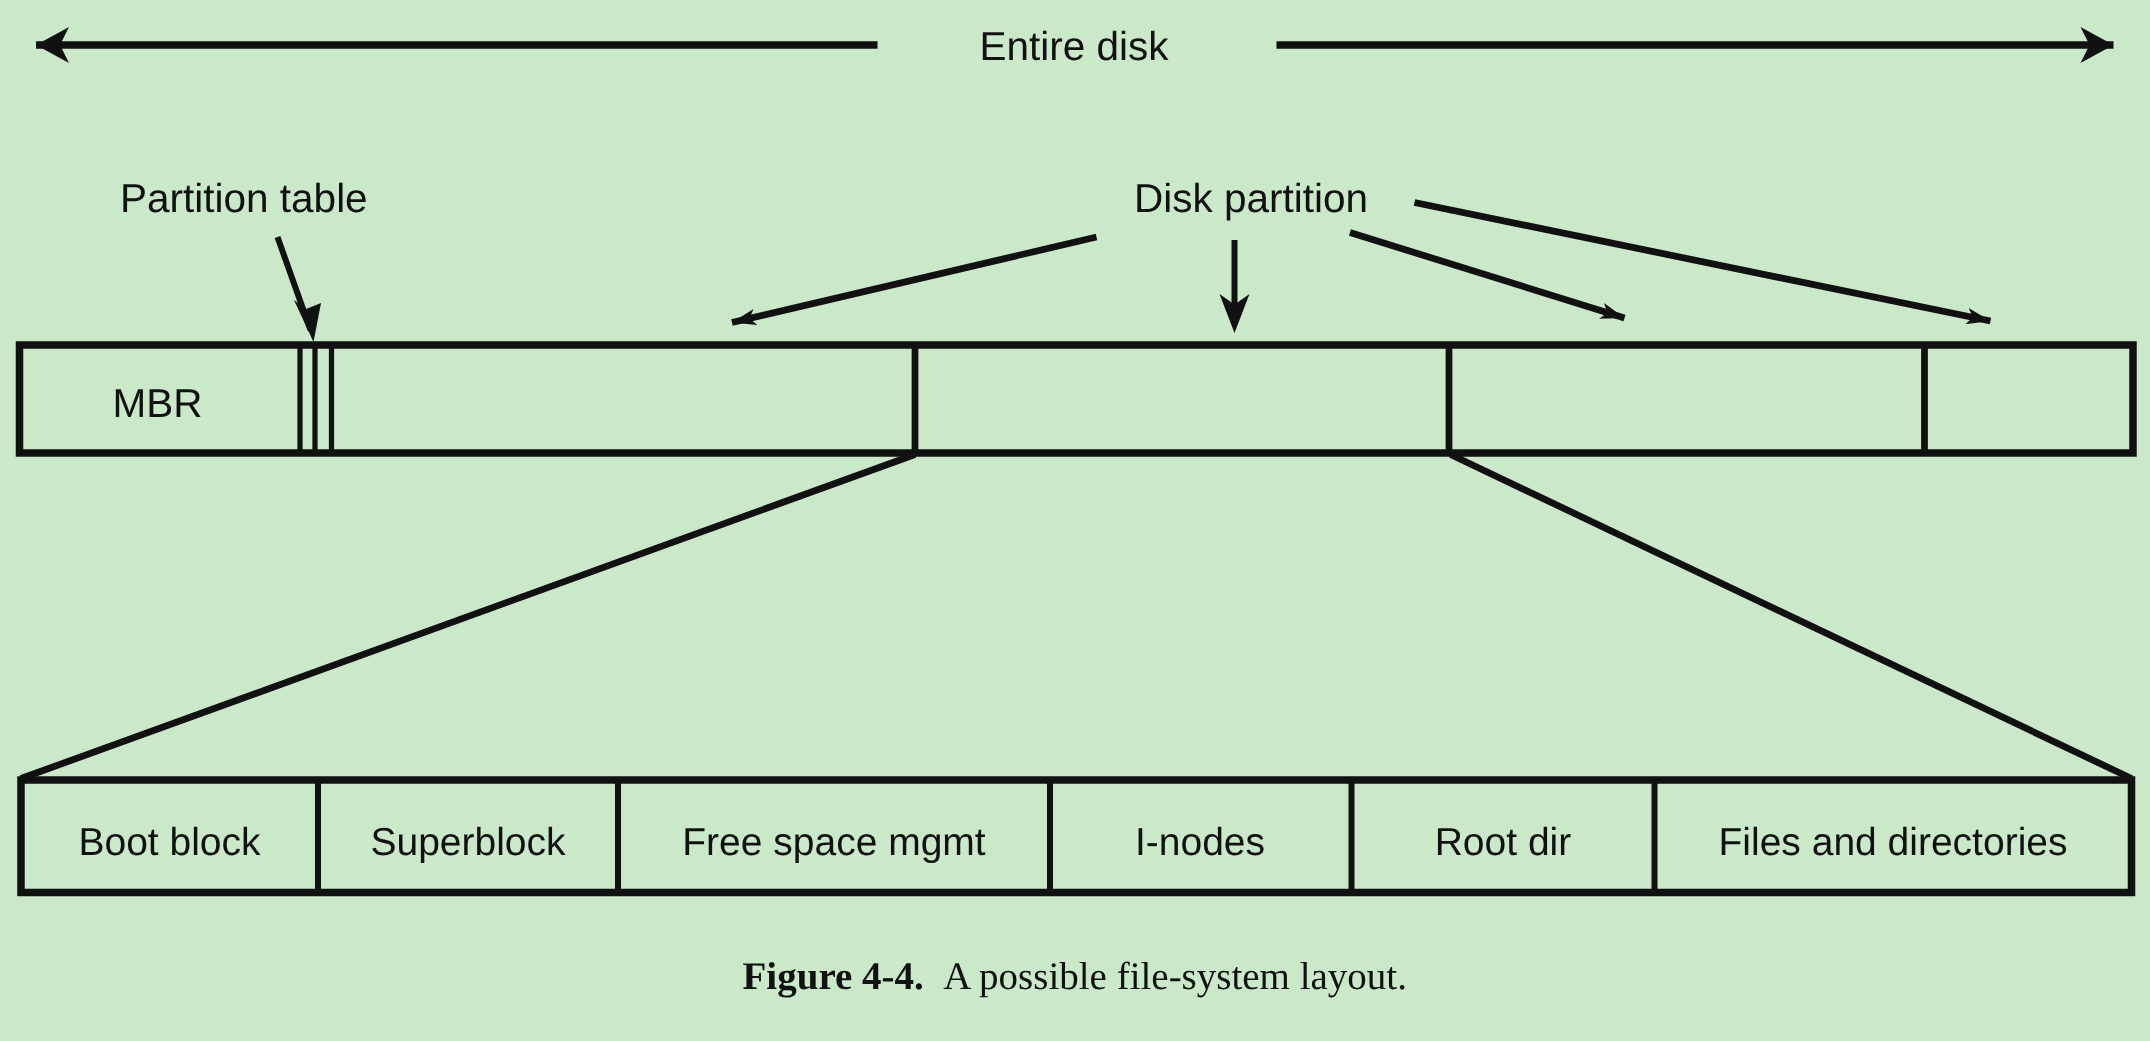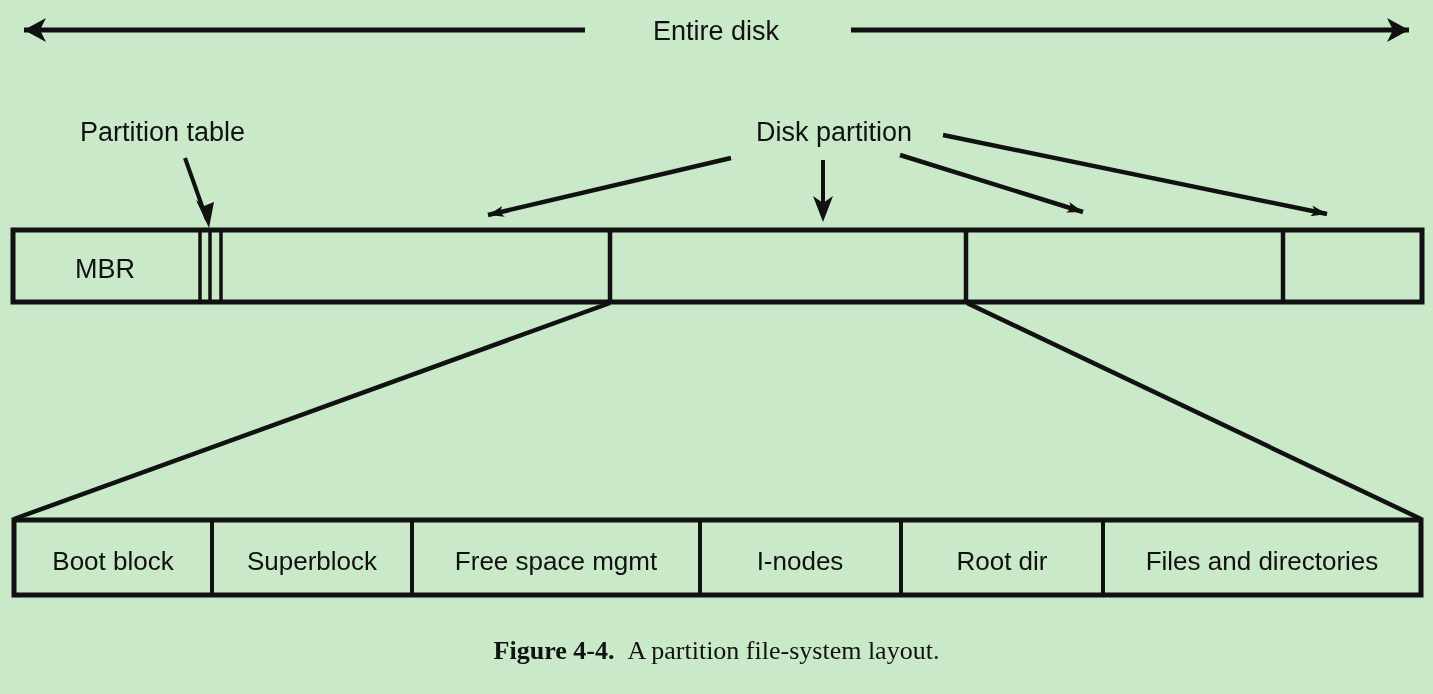--- a/index.html
+++ b/index.html
@@ -138,16 +138,16 @@
       <text x="312" y="570" class="box-label" text-anchor="middle">Superblock</text>
       <text x="556" y="570" class="box-label" text-anchor="middle">Free space mgmt</text>
       <text x="800" y="570" class="box-label" text-anchor="middle">I-nodes</text>
       <text x="1002" y="570" class="box-label" text-anchor="middle">Root dir</text>
       <text x="1262" y="570" class="box-label" text-anchor="middle">Files and directories</text>
     </g>
 
   </svg>
 
   <div class="fig-caption">
-    <span class="cap-num">Figure 4-4.</span><span>&nbsp;&nbsp;</span><span class="cap-text">A partition file-system layout.</span>
+    <span class="cap-num">Figure 4-4.</span><span>&nbsp;&nbsp;</span><span class="cap-text">A possible file-system layout.</span>
   </div>
 
 </div>
 
 </body></html>

